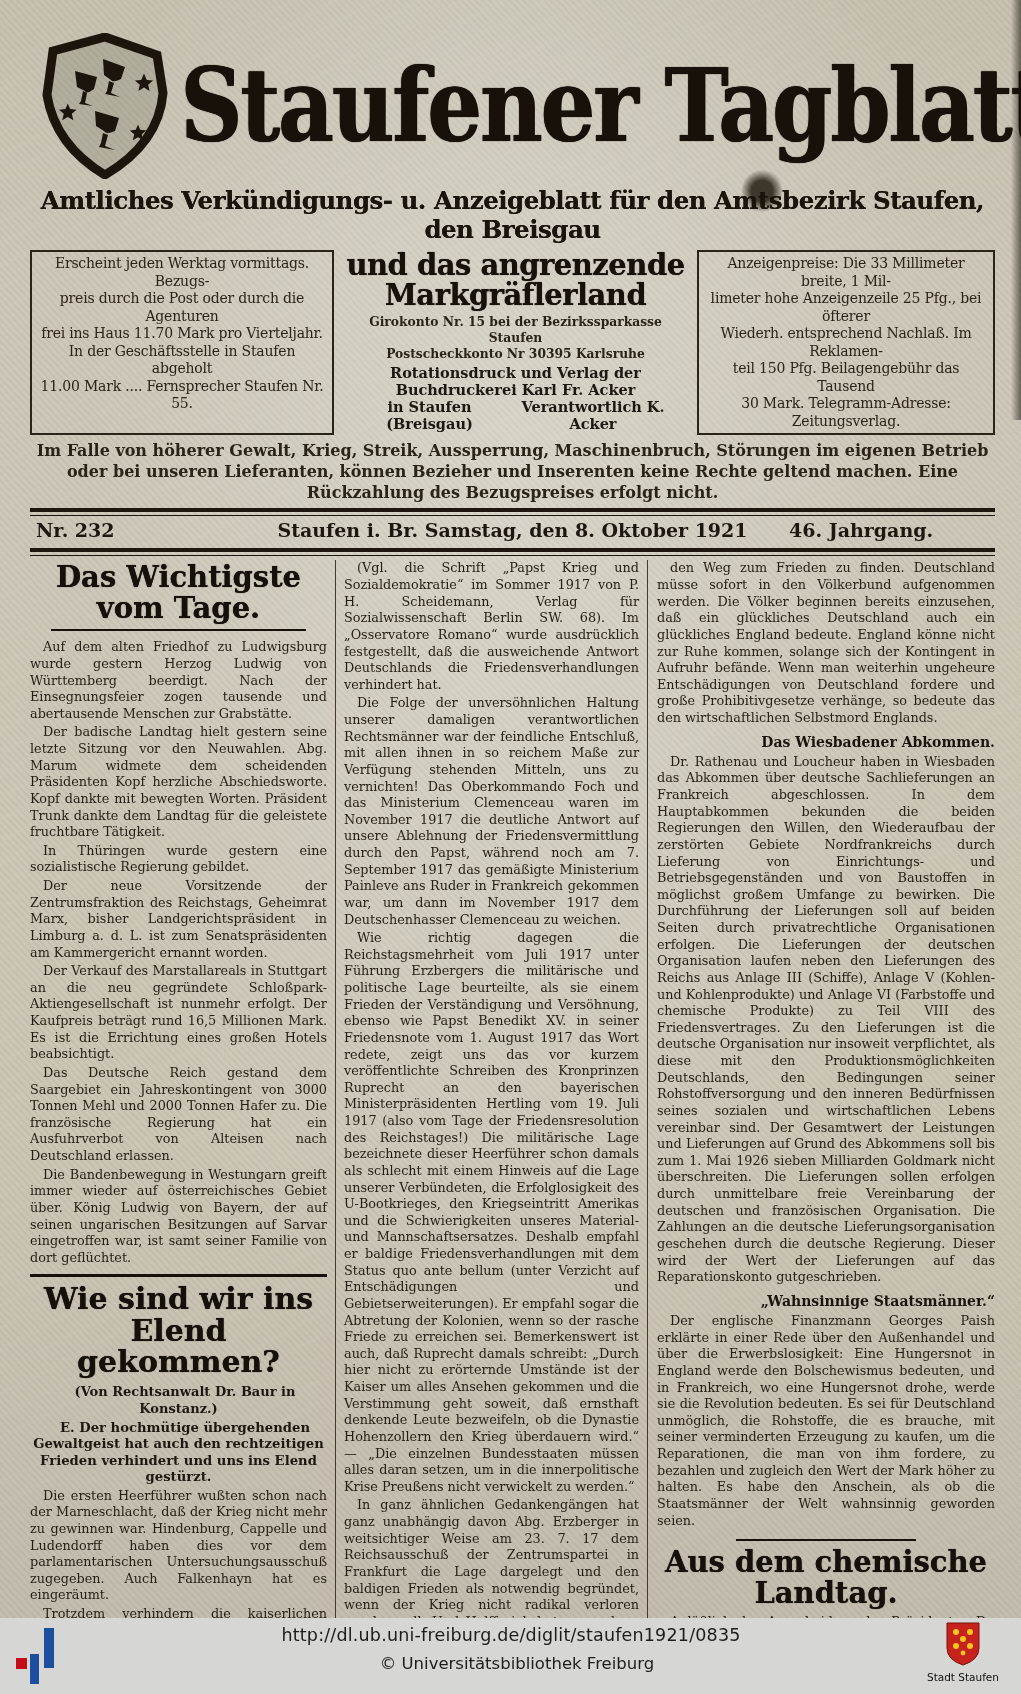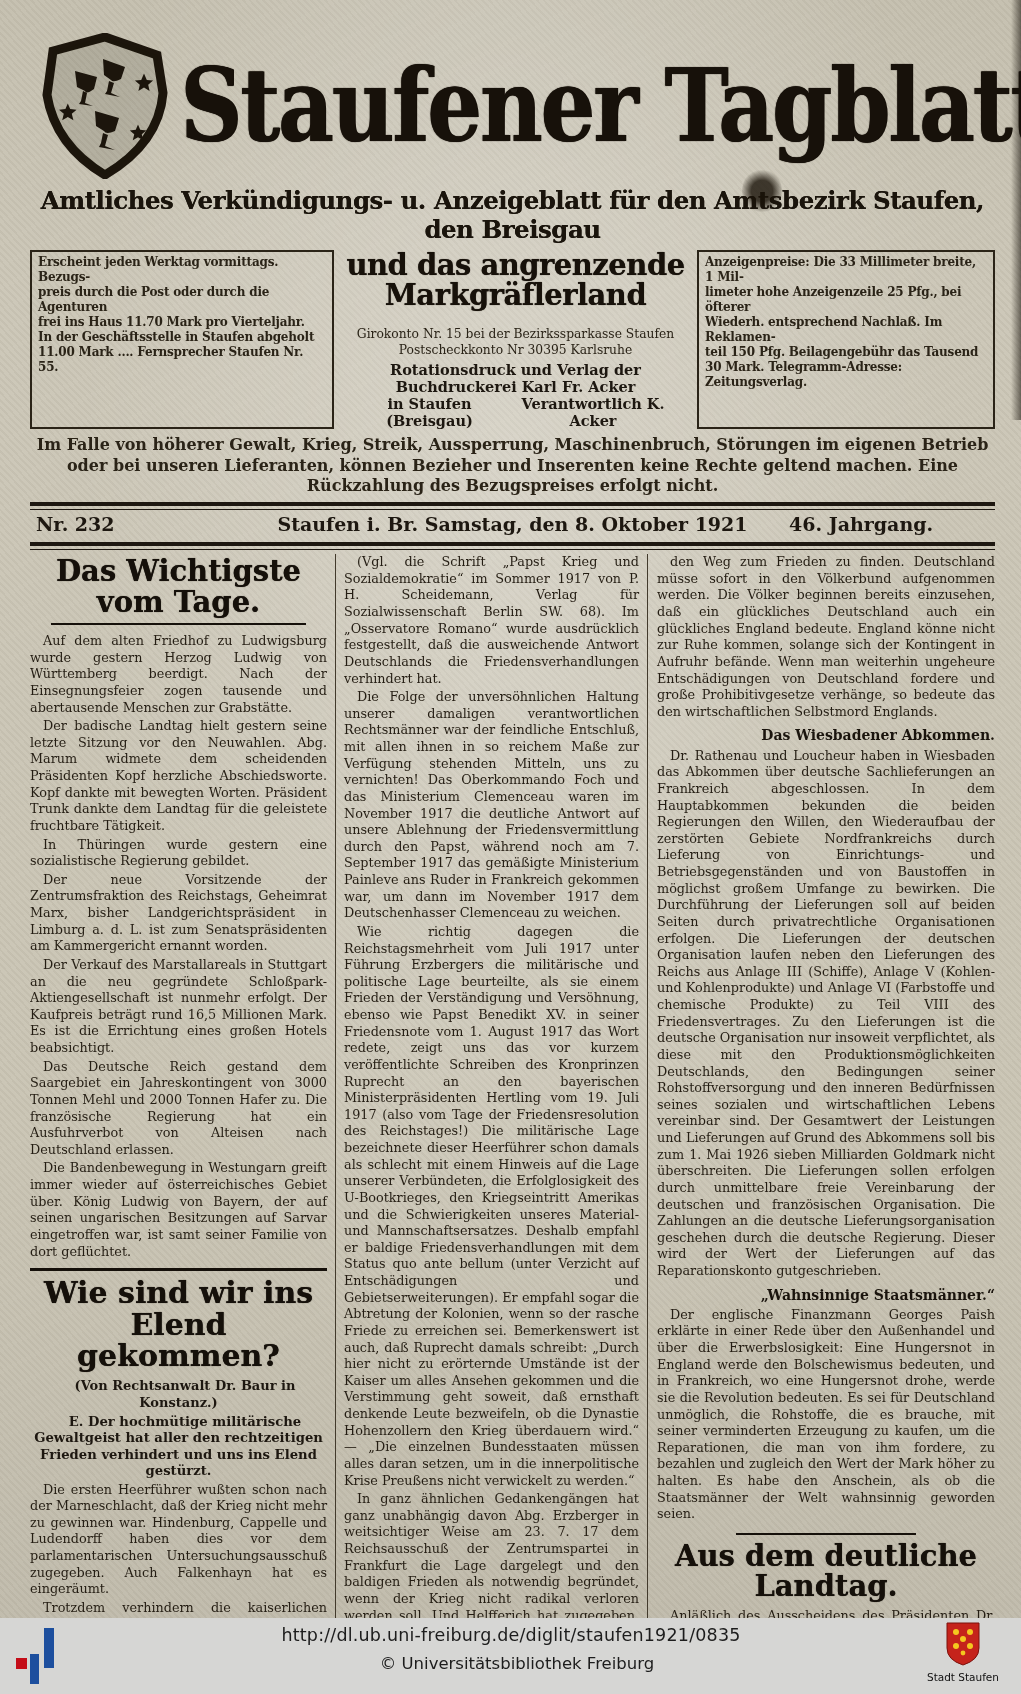--- a/index.html
+++ b/index.html
@@ -20,28 +20,28 @@
   .masthead{display:flex;align-items:center;height:156px;margin-top:18px;}
   .crest-wrap{width:150px;flex:0 0 150px;display:flex;justify-content:center;}
   .mast-title{flex:1;text-align:center;font-weight:bold;font-size:86px;line-height:1;
          letter-spacing:-2px;color:#17110a;transform:scaleY(1.18);
          text-shadow:0 0 1px #17110a,1px 0 0 #17110a;white-space:nowrap;}
   .subtitle1{text-align:center;font-weight:bold;font-size:24.5px;color:#1a140c;
          margin-top:2px;letter-spacing:-.5px;text-shadow:0 0 .6px #1a140c;}
 
   
   .inforow{display:flex;margin-top:6px;align-items:stretch;}
-  .infobox{border:2px solid #2a2317;padding:3px 6px;font-size:12px;line-height:1.25;
-         white-space:pre-line;color:#2a2317;font-weight:bold;letter-spacing:-.2px;}
+  .infobox{border:2px solid #2a2317;padding:3px 6px;font-size:14px;line-height:1.25;
+         white-space:pre-line;color:#2a2317;font-weight:normal;letter-spacing:-.2px;text-align:center;}
   .infobox.left{width:288px;flex:0 0 288px;}
   .infobox.right{width:282px;flex:0 0 282px;}
   .infocenter{flex:1;text-align:center;padding:0 10px;}
   .subtitle2{font-weight:bold;font-size:29px;color:#17110a;letter-spacing:-.5px;
          text-shadow:0 0 .8px #17110a;line-height:1.05;}
-  .accounts{font-size:12.3px;line-height:1.3;margin-top:16px;white-space:pre-line;font-weight:normal;color:#2a2317;}
+  .accounts{font-size:12.3px;line-height:1.3;margin-top:3px;white-space:pre-line;font-weight:bold;color:#2a2317;}
   .publine1{font-size:14.5px;font-weight:bold;margin-top:2px;color:#1d1710;}
   .publine2{display:flex;justify-content:space-between;font-size:14.5px;font-weight:bold;color:#1d1710;padding:0 8px;}
 
   .force{font-size:16px;font-weight:bold;text-align:center;line-height:1.3;margin-top:6px;color:#2a2317;}
 
   .dblrule{margin-top:5px;border-top:4px solid #1d1710;border-bottom:1.5px solid #1d1710;height:3px;}
   .dateline{display:flex;align-items:baseline;font-weight:bold;font-size:19px;color:#1d1710;
          padding:3px 6px 2px 6px;}
   .dateline .l{width:200px;}
   .dateline .c{flex:1;text-align:center;}
@@ -143,42 +143,42 @@
         <p>Auf dem alten Friedhof zu Ludwigsburg wurde gestern Herzog Ludwig von Württemberg beerdigt. Nach der Einsegnungsfeier zogen tausende und abertausende Menschen zur Grabstätte.</p>
         <p>Der badische Landtag hielt gestern seine letzte Sitzung vor den Neuwahlen. Abg. Marum widmete dem scheidenden Präsidenten Kopf herzliche Abschiedsworte. Kopf dankte mit bewegten Worten. Präsident Trunk dankte dem Landtag für die geleistete fruchtbare Tätigkeit.</p>
         <p>In Thüringen wurde gestern eine sozialistische Regierung gebildet.</p>
         <p>Der neue Vorsitzende der Zentrumsfraktion des Reichstags, Geheimrat Marx, bisher Landgerichtspräsident in Limburg a. d. L. ist zum Senatspräsidenten am Kammergericht ernannt worden.</p>
         <p>Der Verkauf des Marstallareals in Stuttgart an die neu gegründete Schloßpark-Aktiengesellschaft ist nunmehr erfolgt. Der Kaufpreis beträgt rund 16,5 Millionen Mark. Es ist die Errichtung eines großen Hotels beabsichtigt.</p>
         <p>Das Deutsche Reich gestand dem Saargebiet ein Jahreskontingent von 3000 Tonnen Mehl und 2000 Tonnen Hafer zu. Die französische Regierung hat ein Ausfuhrverbot von Alteisen nach Deutschland erlassen.</p>
         <p>Die Bandenbewegung in Westungarn greift immer wieder auf österreichisches Gebiet über. König Ludwig von Bayern, der auf seinen ungarischen Besitzungen auf Sarvar eingetroffen war, ist samt seiner Familie von dort geflüchtet.</p>
         <div class="sep-full"></div>
         <div class="headline h-big2">Wie sind wir ins Elend gekommen?</div>
         <p class="byline">(Von Rechtsanwalt Dr. Baur in Konstanz.)</p>
-        <p class="lead">E. Der hochmütige militärische Gewaltgeist hat aller den rechtzeitigen Frieden verhindert und uns ins Elend gestürzt.</p>
+        <p class="lead">E. Der hochmütige übergehenden Gewaltgeist hat auch den rechtzeitigen Frieden verhindert und uns ins Elend gestürzt.</p>
         <p>Die ersten Heerführer wußten schon nach der Marneschlacht, daß der Krieg nicht mehr zu gewinnen war. Hindenburg, Cappelle und Ludendorff haben dies vor dem parlamentarischen Untersuchungsausschuß zugegeben. Auch Falkenhayn hat es eingeräumt.</p>
         <p>Trotzdem verhindern die kaiserlichen Regierungsmänner und Militärs unglaublicherweise alle Gelegenheiten, rechtzeitig zum Frieden zu kommen, getreu nach der Machtparole Hindenburgs:</p>
 
       </div>
 
       <div class="col col2">
         <p>(Vgl. die Schrift „Papst Krieg und Sozialdemokratie“ im Sommer 1917 von P. H. Scheidemann, Verlag für Sozialwissenschaft Berlin SW. 68). Im „Osservatore Romano“ wurde ausdrücklich festgestellt, daß die ausweichende Antwort Deutschlands die Friedensverhandlungen verhindert hat.</p>
         <p>Die Folge der unversöhnlichen Haltung unserer damaligen verantwortlichen Rechtsmänner war der feindliche Entschluß, mit allen ihnen in so reichem Maße zur Verfügung stehenden Mitteln, uns zu vernichten! Das Oberkommando Foch und das Ministerium Clemenceau waren im November 1917 die deutliche Antwort auf unsere Ablehnung der Friedensvermittlung durch den Papst, während noch am 7. September 1917 das gemäßigte Ministerium Painleve ans Ruder in Frankreich gekommen war, um dann im November 1917 dem Deutschenhasser Clemenceau zu weichen.</p>
         <p>Wie richtig dagegen die Reichstagsmehrheit vom Juli 1917 unter Führung Erzbergers die militärische und politische Lage beurteilte, als sie einem Frieden der Verständigung und Versöhnung, ebenso wie Papst Benedikt XV. in seiner Friedensnote vom 1. August 1917 das Wort redete, zeigt uns das vor kurzem veröffentlichte Schreiben des Kronprinzen Ruprecht an den bayerischen Ministerpräsidenten Hertling vom 19. Juli 1917 (also vom Tage der Friedensresolution des Reichstages!) Die militärische Lage bezeichnete dieser Heerführer schon damals als schlecht mit einem Hinweis auf die Lage unserer Verbündeten, die Erfolglosigkeit des U-Bootkrieges, den Kriegseintritt Amerikas und die Schwierigkeiten unseres Material- und Mannschaftsersatzes. Deshalb empfahl er baldige Friedensverhandlungen mit dem Status quo ante bellum (unter Verzicht auf Entschädigungen und Gebietserweiterungen). Er empfahl sogar die Abtretung der Kolonien, wenn so der rasche Friede zu erreichen sei. Bemerkenswert ist auch, daß Ruprecht damals schreibt: „Durch hier nicht zu erörternde Umstände ist der Kaiser um alles Ansehen gekommen und die Verstimmung geht soweit, daß ernsthaft denkende Leute bezweifeln, ob die Dynastie Hohenzollern den Krieg überdauern wird.“ — „Die einzelnen Bundesstaaten müssen alles daran setzen, um in die innerpolitische Krise Preußens nicht verwickelt zu werden.“</p>
         <p>In ganz ähnlichen Gedankengängen hat ganz unabhängig davon Abg. Erzberger in weitsichtiger Weise am 23. 7. 17 dem Reichsausschuß der Zentrumspartei in Frankfurt die Lage dargelegt und den baldigen Frieden als notwendig begründet, wenn der Krieg nicht radikal verloren werden soll. Und Helfferich hat zugegeben, daß der U-Bootkrieg ein Hasardspiel mit unzulänglichen Mitteln war, daß man das Volk über die Zahl und Wirkung der U-Boote getäuscht habe. Der deutschnationale Führer Abg. Hergt sagte damals höhnisch: „Die Amerikaner können nicht schwimmen und nicht fliegen und auf dem Wasser werden wir sie abschießen!“ Echt preußischer Größenwahn! Kein einziges Truppentransportschiff wurde versenkt! Und dem Volke gab man lügenhaft vor, das U-Boot entscheide den Krieg zu Deutschlands Gunsten. Wenige Tage vor dem Tode Erzbergers erklärte er mir: „Die Friedensresolution war notwendig und hätte zum Ziel geführt, wenn der Reichstag schon damals die parlamentarische Regierung durchgesetzt hätte, wie sie Ludendorff erst September 1918 verlangte. Dann wäre die Täuschung über die Verhandlungen mit Rom ausgeschlossen worden.“</p>
 
       </div>
 
       <div class="col col3">
         <p>den Weg zum Frieden zu finden. Deutschland müsse sofort in den Völkerbund aufgenommen werden. Die Völker beginnen bereits einzusehen, daß ein glückliches Deutschland auch ein glückliches England bedeute. England könne nicht zur Ruhe kommen, solange sich der Kontingent in Aufruhr befände. Wenn man weiterhin ungeheure Entschädigungen von Deutschland fordere und große Prohibitivgesetze verhänge, so bedeute das den wirtschaftlichen Selbstmord Englands.</p>
         <div class="subhead">Das Wiesbadener Abkommen.</div>
         <p>Dr. Rathenau und Loucheur haben in Wiesbaden das Abkommen über deutsche Sachlieferungen an Frankreich abgeschlossen. In dem Hauptabkommen bekunden die beiden Regierungen den Willen, den Wiederaufbau der zerstörten Gebiete Nordfrankreichs durch Lieferung von Einrichtungs- und Betriebsgegenständen und von Baustoffen in möglichst großem Umfange zu bewirken. Die Durchführung der Lieferungen soll auf beiden Seiten durch privatrechtliche Organisationen erfolgen. Die Lieferungen der deutschen Organisation laufen neben den Lieferungen des Reichs aus Anlage III (Schiffe), Anlage V (Kohlen- und Kohlenprodukte) und Anlage VI (Farbstoffe und chemische Produkte) zu Teil VIII des Friedensvertrages. Zu den Lieferungen ist die deutsche Organisation nur insoweit verpflichtet, als diese mit den Produktionsmöglichkeiten Deutschlands, den Bedingungen seiner Rohstoffversorgung und den inneren Bedürfnissen seines sozialen und wirtschaftlichen Lebens vereinbar sind. Der Gesamtwert der Leistungen und Lieferungen auf Grund des Abkommens soll bis zum 1. Mai 1926 sieben Milliarden Goldmark nicht überschreiten. Die Lieferungen sollen erfolgen durch unmittelbare freie Vereinbarung der deutschen und französischen Organisation. Die Zahlungen an die deutsche Lieferungsorganisation geschehen durch die deutsche Regierung. Dieser wird der Wert der Lieferungen auf das Reparationskonto gutgeschrieben.</p>
         <div class="subhead">„Wahnsinnige Staatsmänner.“</div>
         <p>Der englische Finanzmann Georges Paish erklärte in einer Rede über den Außenhandel und über die Erwerbslosigkeit: Eine Hungersnot in England werde den Bolschewismus bedeuten, und in Frankreich, wo eine Hungersnot drohe, werde sie die Revolution bedeuten. Es sei für Deutschland unmöglich, die Rohstoffe, die es brauche, mit seiner verminderten Erzeugung zu kaufen, um die Reparationen, die man von ihm fordere, zu bezahlen und zugleich den Wert der Mark höher zu halten. Es habe den Anschein, als ob die Staatsmänner der Welt wahnsinnig geworden seien.</p>
         <div class="sep-short"></div>
-        <div class="headline h-big">Aus dem deutliche Landtag.</div>
+        <div class="headline h-big">Aus dem chemische Landtag.</div>
         <p>Anläßlich des Ausscheidens des Präsidenten Dr. Kopf nach der letzten Sitzung ist als äußeres Zeichen der Verehrung sein Pult mit Blumen geschmückt. Der Präsident gibt in seinen Dankesworten zugleich der im Hause herrschenden Abschiedsstimmung Ausdruck und sieht in der Spende ein Symbol der Befriedigung über die zu Ende gehende lange Tagungsperiode. — Vor Eintritt in die Tagesordnung wird eine Mitteilung des Unterrichtsministeriums bekannt gegeben, wonach auch den Lehramtskandidaten, die ihre Prüfung infolge des Krieges aufschieben mußten, die Kriegsdienstzeit auf das Besoldungsdienstalter angerechnet wird. Darauf erfolgt der Bericht über den Gesetzentwurf betr. Übergang der Wasserkräfte auf den Staat. Die Vergütung für die dadurch übergehenden Werte beläuft sich ungünstigenfalls auf etwa 50 Millionen, wovon rund 11 Millionen Mark in Form einer jährlichen Rente von 440 000 Mark abgezahlt werden. Der Vertrag wird einstimmig genehmigt. Es folgt alsdann eine Debatte über die Stellungnahme der Regierung in der Handhabung der zwangsweisen Pensionierung der über 65 Jahre alten Beamten. Zu dieser Frage liegt eine Denkschrift des Finanzministeriums vor. Nach kurzer Debatte, an der sich Redner aller Fraktionen unter Berücksichtigung ihres Parteistandpunktes, sowie Finanzminister Köhler beteiligten, wurde die Vorlage dem Besoldungsausschuß überwiesen. Hierauf nimmt Finanzminister Köhler nochmals das Wort zu einer Erklärung, daß die der Regierung zustehenden Mittel auf dem Wege der Anwendung des Steuergesetzes zu kontrollieren seien, sodaß Befürchtungen über falsche Anwendung grundlos sind. Die Anträge auf Steuerermäßigung beim Reichsfinanzministerium hätten bei der gegenwärtigen Finanznot des Reiches kaum Aussicht auf Erfolg. Die Veranlagungsbehörden seien jetzt schon im Veranlagungswege angehalten, um billigen, im beiderseitigen Interesse liegenden Erwägungen Rechnung zu tragen. Die Regierungserklärung wird mit weiteren persönlichen Ausführungen entgegengenommen. Es folgt der Bericht über die Fürsorge des Wohnungsbaues. Darnach sind neue Gebäude, deren Gebäude vor dem 1. Juli 1918 fertig geworden</p>
       </div>
 
     </div>
 
     <div class="edge-shade"></div>
     <div class="blob" style="left:742px;top:168px;width:40px;height:46px;"></div>
   </div>
 
   <div class="footer">

